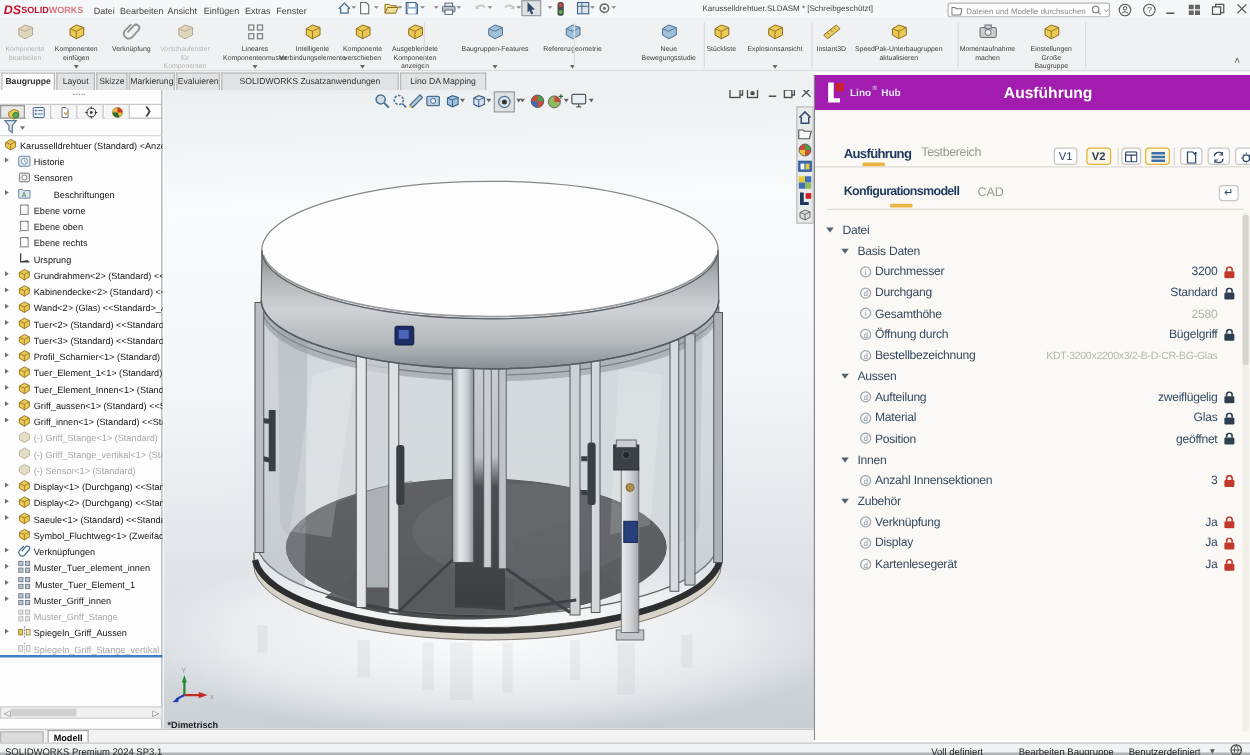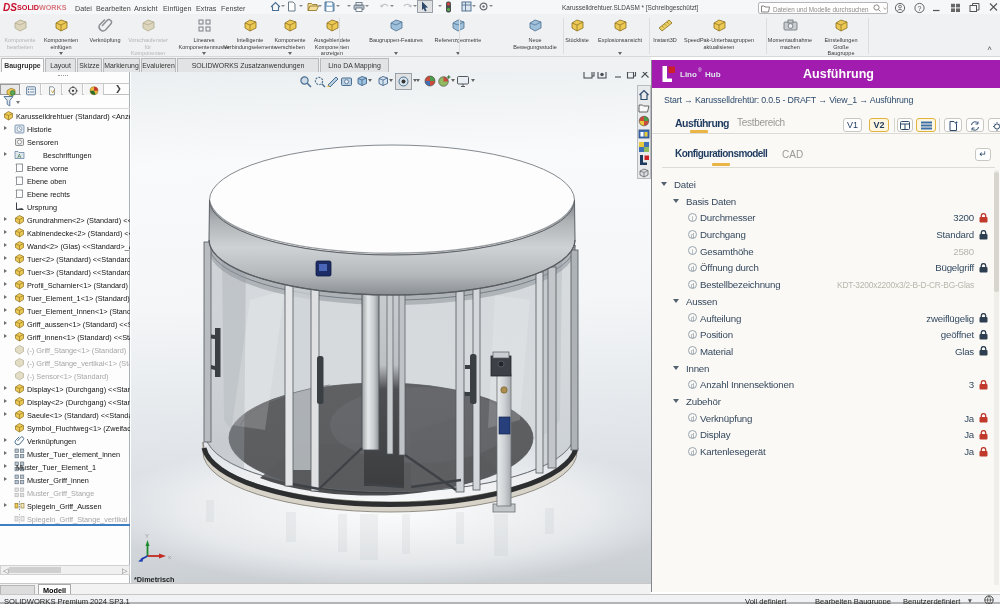--- a/index.html
+++ b/index.html
@@ -558,21 +558,21 @@
       <div class="trow">
         <span class="arr"></span>
         <span class="tic" style="left:14px"><svg width="11" height="11" viewBox="0 0 11 11">
             <g fill="#b8c4ce" stroke="#5a6b7a" stroke-width="0.6">
               <rect x="1" y="1" width="3.4" height="3.4"></rect>
               <rect x="6.4" y="1" width="3.4" height="3.4"></rect>
               <rect x="1" y="6.4" width="3.4" height="3.4"></rect>
               <rect x="6.4" y="6.4" width="3.4" height="3.4"></rect>
             </g>
           </svg></span>
-        <span class="txt" style="left:16px">Muster_Tuer_Element_1</span>
+        <span class="txt" style="left:28px">Muster_Tuer_Element_1</span>
       </div>
       <div class="trow">
         <span class="arr"></span>
         <span class="tic" style="left:14px"><svg width="11" height="11" viewBox="0 0 11 11">
             <g fill="#b8c4ce" stroke="#5a6b7a" stroke-width="0.6">
               <rect x="1" y="1" width="3.4" height="3.4"></rect>
               <rect x="6.4" y="1" width="3.4" height="3.4"></rect>
               <rect x="1" y="6.4" width="3.4" height="3.4"></rect>
               <rect x="6.4" y="6.4" width="3.4" height="3.4"></rect>
             </g>
@@ -845,21 +845,20 @@
   <div id="rphead">
     <svg style="position:absolute;left:8px;top:4px" width="70" height="20" viewBox="0 0 70 20">
       <path d="M2.5 2 V18 H12 V14.5 H7 V2 Z" fill="#fff"></path>
       <rect x="8.5" y="2.5" width="6.5" height="6.5" fill="#cc2127"></rect>
       <text x="20" y="12.5" font-size="8" font-weight="bold" fill="#dfe5ec" font-family="Liberation Sans">Lino</text>
       <text x="38" y="8" font-size="5" fill="#dfe5ec" font-family="Liberation Sans">®</text>
       <text x="45" y="12.5" font-size="8" font-weight="bold" fill="#dfe5ec" font-family="Liberation Sans">Hub</text>
     </svg>
     <div class="title">Ausführung</div>
   </div>
-  <div id="breadcrumb">Start → Karusselldrehtür: 0.0.5 - DRAFT → View_1 → Ausführung</div>
   <div class="tabs1">
     <span class="rtab" style="left:23px;top:8.5px;font-size:10.5px">Ausführung</span>
     <div class="yline" style="left:38px;top:22px;width:18px"></div>
     <span class="rtab grey" style="left:85px;top:9px">Testbereich</span>
     <div class="vbtn" style="left:191px;top:10px;width:19px;line-height:13px">V1</div>
     <div class="vbtn sel" style="left:217px;top:10px;width:20px;line-height:13px">V2</div>
     <div style="position:absolute;left:242px;top:10px;width:1px;height:14px;background:#d8d6d0"></div>
     <div class="vbtn" style="left:245px;top:10px;width:16px"><svg width="10" height="9" style="margin-top:2px">
           <rect x="0.5" y="0.5" width="9" height="8" rx="1" fill="none" stroke="#2d4a6b"></rect>
           <line x1="0.5" y1="3" x2="9.5" y2="3" stroke="#2d4a6b"></line>
@@ -943,31 +942,31 @@
         <span class="pcirc">d</span>
         <span class="pname">Aufteilung</span>
         <span class="pval">zweiflügelig</span>
         <svg class="lock" viewBox="0 0 9 10">
           <rect x="0.5" y="4" width="8" height="5.5" rx="1" fill="#2c3e50"></rect>
           <path d="M2.3 4 V2.8 a2.2 2.2 0 0 1 4.4 0 V4 M6.7 4 V3" fill="none" stroke="#2c3e50" stroke-width="1.3"></path>
         </svg>
       </div>
       <div class="prow">
         <span class="pcirc">d</span>
-        <span class="pname">Position</span>
-        <span class="pval">geöffnet</span>
+        <span class="pname">Material</span>
+        <span class="pval">Glas</span>
         <svg class="lock" viewBox="0 0 9 10">
           <rect x="0.5" y="4" width="8" height="5.5" rx="1" fill="#2c3e50"></rect>
           <path d="M2.3 4 V2.8 a2.2 2.2 0 0 1 4.4 0 V4 M6.7 4 V3" fill="none" stroke="#2c3e50" stroke-width="1.3"></path>
         </svg>
       </div>
       <div class="prow">
         <span class="pcirc">d</span>
-        <span class="pname">Material</span>
-        <span class="pval">Glas</span>
+        <span class="pname">Position</span>
+        <span class="pval">geöffnet</span>
         <svg class="lock" viewBox="0 0 9 10">
           <rect x="0.5" y="4" width="8" height="5.5" rx="1" fill="#2c3e50"></rect>
           <path d="M2.3 4 V2.8 a2.2 2.2 0 0 1 4.4 0 V4 M6.7 4 V3" fill="none" stroke="#2c3e50" stroke-width="1.3"></path>
         </svg>
       </div>
       <div class="sechead">
         <span class="dn" style="left:21px"></span>
         <span style="position:absolute;left:34px;top:2px">Innen</span>
       </div>
       <div class="prow">

